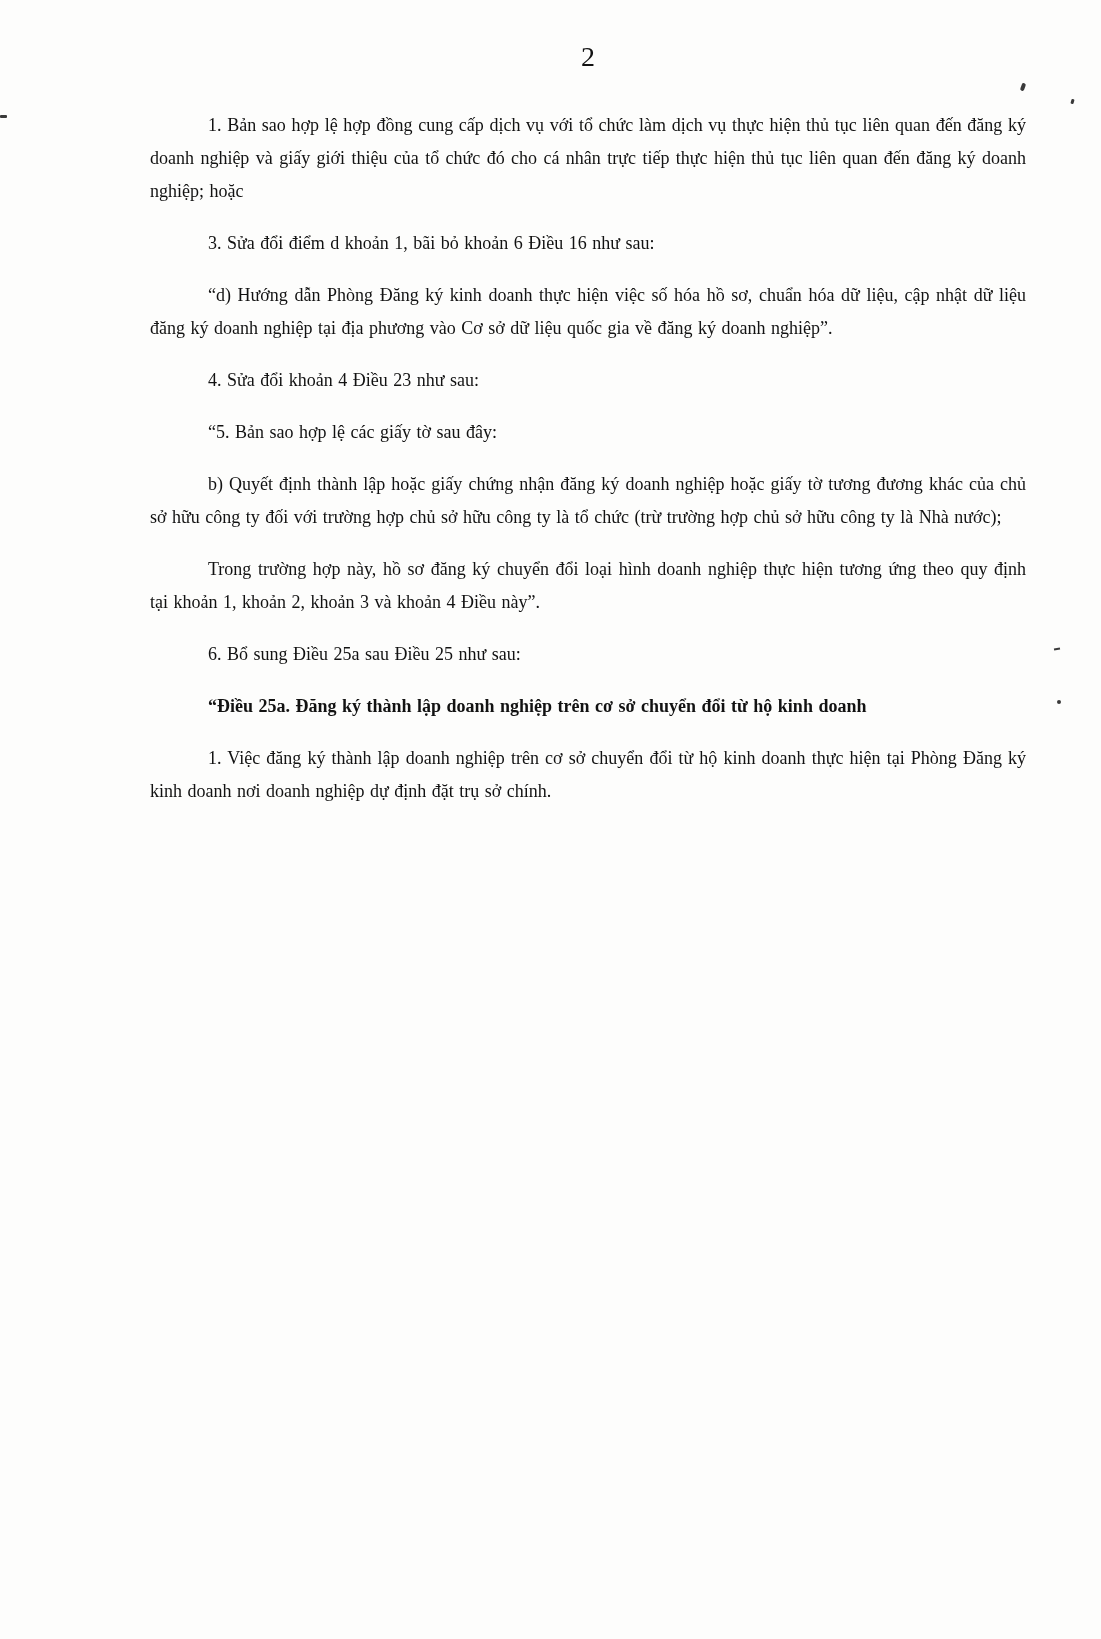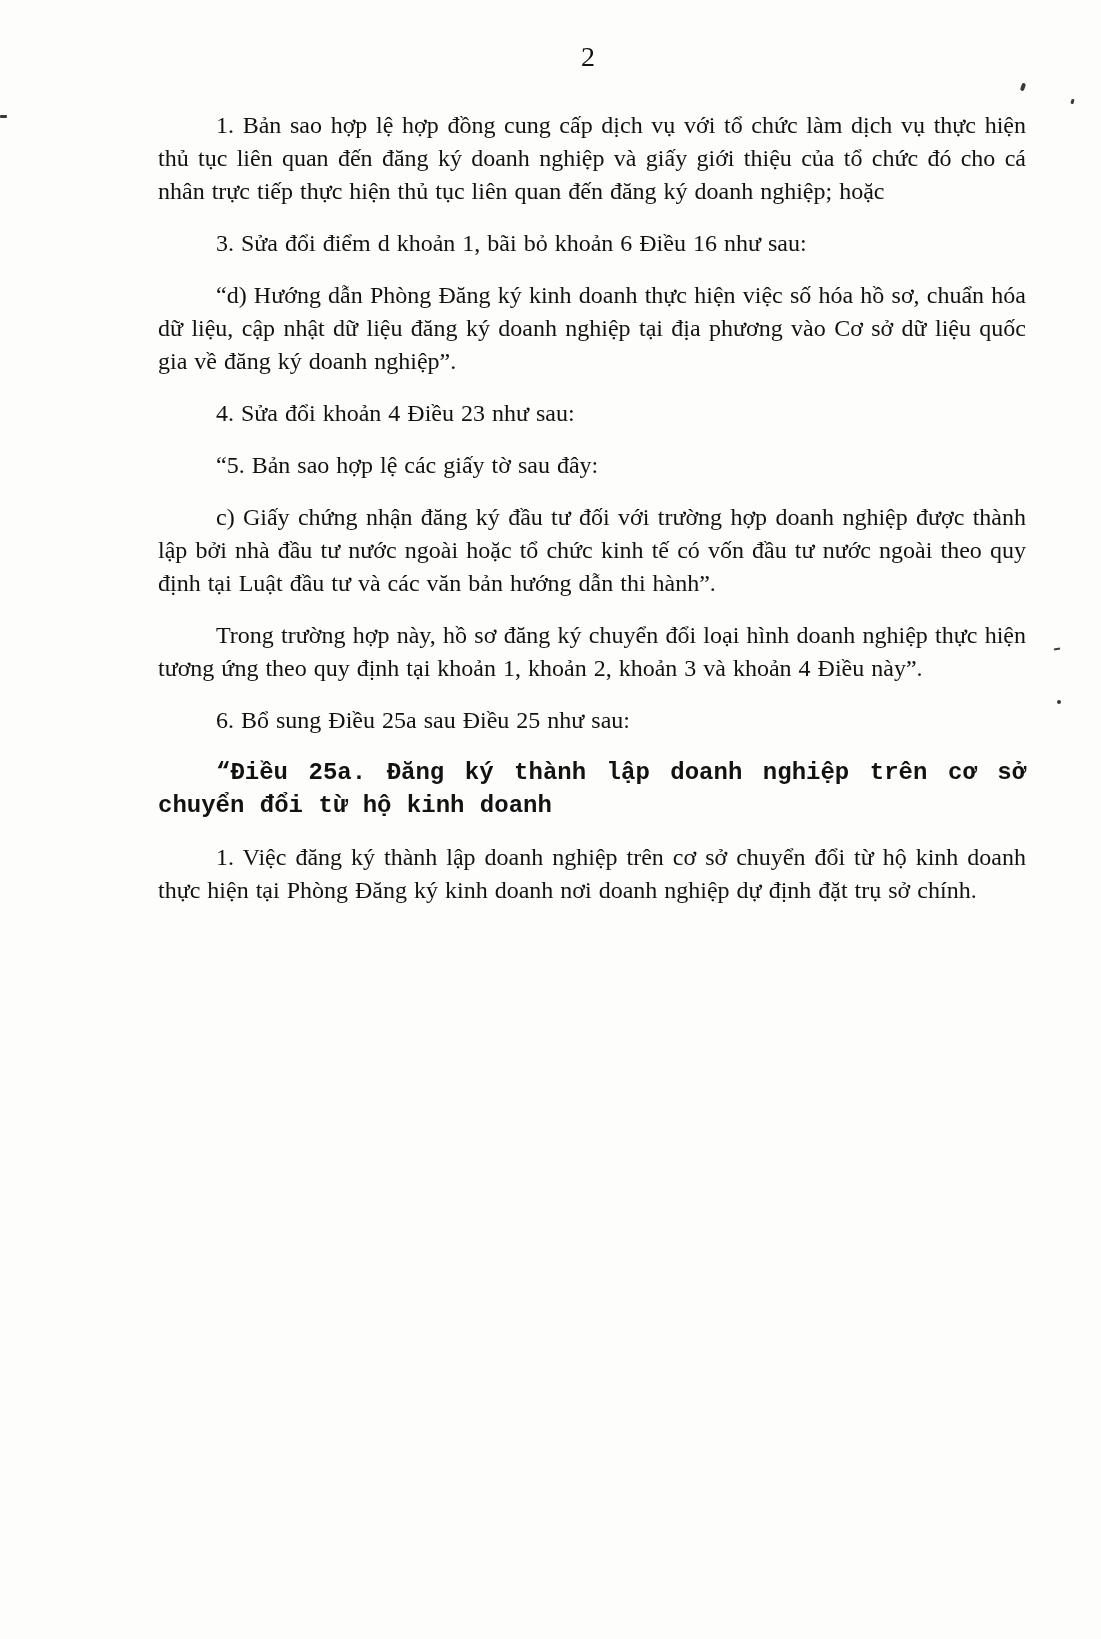--- a/index.html
+++ b/index.html
@@ -25,30 +25,29 @@
     font-size: 28px;
     line-height: 33px;
   }
   .content {
     position: absolute;
     top: 109px;
     left: 150px;
     width: 876px;
   }
   p.doc {
-    margin: 0 0 19px 8px;
-    font-size: 24px;
+    margin: 0 0 19px 0;
+    font-size: 18px;
     line-height: 33px;
     text-align: justify;
     text-indent: 58px;
     word-spacing: 1px;
   }
   p.doc.bold {
     font-weight: 700;
-    font-family: Liberation Mono, monospace;
   }
   
   .speck {
     position: absolute;
     background: #3a3a3a;
   }
   .speck-1 { left: 1021px; top: 83px;  width: 4px; height: 8px; transform: rotate(20deg); border-radius: 2px; }
   .speck-2 { left: 1071px; top: 99px;  width: 3px; height: 5px; transform: rotate(15deg); border-radius: 1px; }
   .speck-3 { left: 0px;    top: 115px; width: 7px; height: 3px; border-radius: 1px; }
   .speck-4 { left: 1054px; top: 648px; width: 6px; height: 2px; transform: rotate(-8deg); }
@@ -60,21 +59,21 @@
 <div class="page">
 
   <div class="page-number">2</div>
 
   <div class="content">
     <p class="doc">1. Bản sao hợp lệ hợp đồng cung cấp dịch vụ với tổ chức làm dịch vụ thực hiện thủ tục liên quan đến đăng ký doanh nghiệp và giấy giới thiệu của tổ chức đó cho cá nhân trực tiếp thực hiện thủ tục liên quan đến đăng ký doanh nghiệp; hoặc</p>
     <p class="doc">3. Sửa đổi điểm d khoản 1, bãi bỏ khoản 6 Điều 16 như sau:</p>
     <p class="doc">“d) Hướng dẫn Phòng Đăng ký kinh doanh thực hiện việc số hóa hồ sơ, chuẩn hóa dữ liệu, cập nhật dữ liệu đăng ký doanh nghiệp tại địa phương vào Cơ sở dữ liệu quốc gia về đăng ký doanh nghiệp”.</p>
     <p class="doc">4. Sửa đổi khoản 4 Điều 23 như sau:</p>
     <p class="doc">“5. Bản sao hợp lệ các giấy tờ sau đây:</p>
-    <p class="doc">c) Giấy chứng nhận đăng ký đầu tư đối với trường hợp doanh nghiệp được thành lập bởi nhà đầu tư nước ngoài hoặc tổ chức kinh tế có vốn đầu tư nước ngoài theo quy định tại Luật đầu tư và các văn bản hướng dẫn thi hành”.</p>
+    <p class="doc">b) Quyết định thành lập hoặc giấy chứng nhận đăng ký doanh nghiệp hoặc giấy tờ tương đương khác của chủ sở hữu công ty đối với trường hợp chủ sở hữu công ty là tổ chức (trừ trường hợp chủ sở hữu công ty là Nhà nước);</p>
     <p class="doc">Trong trường hợp này, hồ sơ đăng ký chuyển đổi loại hình doanh nghiệp thực hiện tương ứng theo quy định tại khoản 1, khoản 2, khoản 3 và khoản 4 Điều này”.</p>
     <p class="doc">6. Bổ sung Điều 25a sau Điều 25 như sau:</p>
     <p class="doc bold">“Điều 25a. Đăng ký thành lập doanh nghiệp trên cơ sở chuyển đổi từ hộ kinh doanh</p>
     <p class="doc">1. Việc đăng ký thành lập doanh nghiệp trên cơ sở chuyển đổi từ hộ kinh doanh thực hiện tại Phòng Đăng ký kinh doanh nơi doanh nghiệp dự định đặt trụ sở chính.</p>
   </div>
 
   <span class="speck speck-1"></span>
   <span class="speck speck-2"></span>
   <span class="speck speck-3"></span>
   <span class="speck speck-4"></span>

